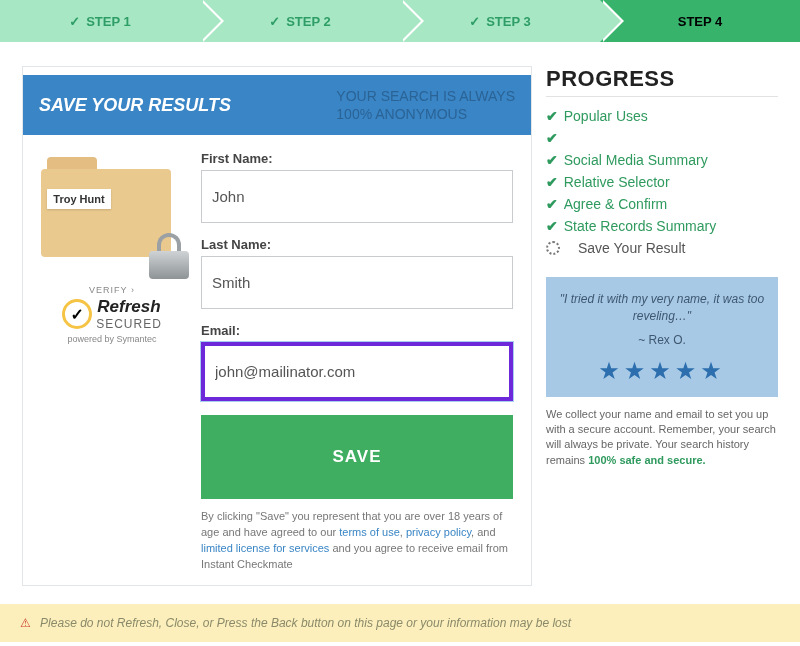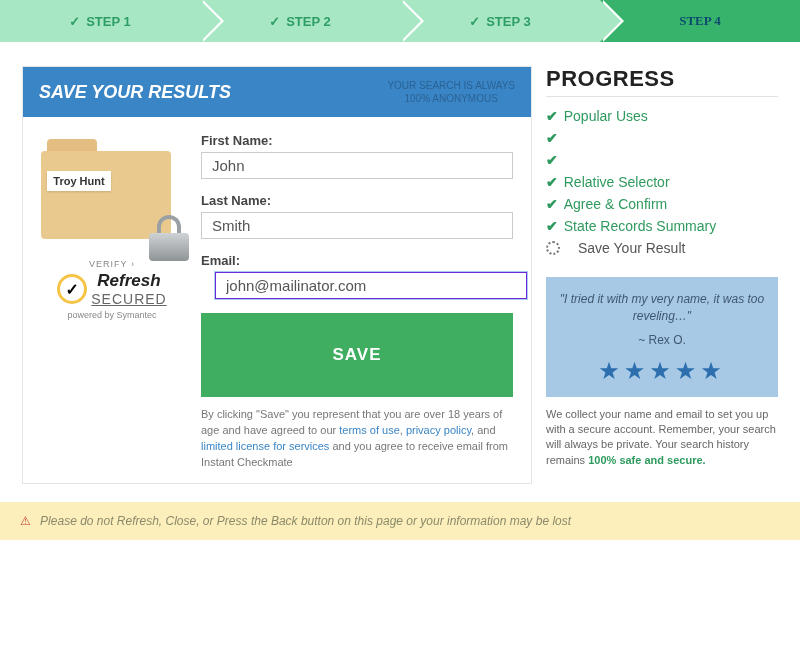--- a/index.html
+++ b/index.html
@@ -1,56 +1,56 @@
 <!DOCTYPE html>
 <html><head>
 <meta charset="utf-8">
 <style>
   *{box-sizing:border-box;margin:0;padding:0;}
   body{font-family:Arial,Helvetica,sans-serif;background:#fff;color:#333;width:800px;}
   
   .stepper{display:flex;height:42px;background:#a7e7c3;}
   .step{flex:1;position:relative;display:flex;align-items:center;justify-content:center;font-weight:bold;color:#fff;font-size:13px;}
   .step.done{background:#a7e7c3;color:#2e9e67;}
-  .step.active{background:#37b36b;color:#0c4a6e;font-family:Liberation Serif, serif;}
+  .step.active{background:#37b36b;color:#000000;}
   .step .chk{margin-right:6px;font-weight:bold;}
   .step::after{content:'';position:absolute;right:-21px;top:0;width:0;height:0;border-top:21px solid transparent;border-bottom:21px solid transparent;border-left:21px solid #a7e7c3;z-index:2;}
   .step.active::after{border-left-color:#37b36b;}
   .step:last-child::after{display:none;}
   .step::before{content:'';position:absolute;right:-24px;top:0;width:0;height:0;border-top:21px solid transparent;border-bottom:21px solid transparent;border-left:21px solid #fff;z-index:1;}
   .step:last-child::before{display:none;}
   
   .wrap{display:flex;gap:14px;padding:24px 22px 10px;}
   .left{flex:1;border:1px solid #e3e6e8;}
   .right{width:232px;}
   
-  .card-head{background:#3a85c5;padding:12px 16px;display:flex;justify-content:space-between;align-items:center;}
+  .card-head{background:#3a85c5;padding:12px 16px;display:flex;justify-content:space-between;align-items:center;margin-top:8px;}
   .card-head h2{color:#fff;font-size:18px;font-style:italic;font-weight:bold;}
-  .anon{color:#2a6396;font-size:10px;text-align:center;line-height:1.3;}
+  .anon{color:#2a6396;font-size:14px;text-align:left;line-height:1.3;}
   
   .card-body{padding:16px 18px 12px;display:flex;gap:18px;}
   .side{width:142px;display:flex;flex-direction:column;align-items:center;}
   .folder{position:relative;width:150px;height:120px;}
   .folder .tab{position:absolute;top:6px;left:10px;width:50px;height:14px;background:#e3bd82;border-radius:4px 4px 0 0;}
   .folder .body{position:absolute;top:18px;left:4px;width:130px;height:88px;background:#eac98f;border-radius:4px;}
   .folder .label{position:absolute;top:38px;left:10px;width:64px;background:#fff;padding:4px 4px;font-size:11px;font-weight:bold;text-align:center;line-height:1.1;box-shadow:0 1px 2px rgba(0,0,0,.15);}
   .lock{position:absolute;bottom:-6px;right:-4px;width:44px;height:44px;}
   .lock .shackle{position:absolute;top:0;left:10px;width:24px;height:24px;border:4px solid #9aa0a3;border-bottom:none;border-radius:14px 14px 0 0;}
   .lock .body{position:absolute;bottom:0;left:2px;width:40px;height:28px;background:linear-gradient(#cfd3d5,#8e9396);border-radius:4px;}
-  .norton{margin-top:6px;text-align:center;font-size:9px;color:#888;}
+  .norton{margin-top:14px;text-align:center;font-size:9px;color:#888;}
   .norton .verify{letter-spacing:1px;}
   .norton .badge{display:flex;align-items:center;gap:4px;margin-top:2px;}
   .norton .circle{width:30px;height:30px;border:3px solid #f6c445;border-radius:50%;display:flex;align-items:center;justify-content:center;font-size:16px;color:#000;font-weight:bold;}
   .norton .name{font-size:17px;font-weight:bold;color:#222;font-style:italic;}
-  .norton .sec{font-size:14px;color:#666;display:block;letter-spacing:1px;text-decoration:underline;}
+  .norton .sec{font-size:12px;color:#666;display:block;letter-spacing:1px;}
   .norton .sym{margin-top:3px;font-size:9px;}
   .form{flex:1;}
   .form label{display:block;font-size:13px;font-weight:bold;margin-bottom:4px;color:#444;}
-  .form input{width:100%;padding:4px 10px;font-size:15px;border:1px solid #c9cccf;margin-bottom:14px;color:#555;}
-  .form input.focus{border:1px solid #6d28d9;outline:1px solid #a8cdee;margin-left:14px;}
+  .form input{width:100%;padding:17px 10px;font-size:15px;border:1px solid #c9cccf;margin-bottom:14px;color:#555;}
+  .form input.focus{border:4px solid #6d28d9;outline:1px solid #a8cdee;}
   .save-btn{width:100%;background:#3fae60;color:#fff;border:none;padding:32px 0;font-size:17px;font-weight:bold;letter-spacing:1px;cursor:pointer;margin-bottom:10px;}
   .disc{font-size:11px;color:#777;line-height:1.45;}
   .disc a{color:#3a85c5;text-decoration:none;}
   
   .right h2{font-size:22px;font-weight:bold;color:#222;margin-bottom:8px;border-bottom:1px solid #e0e2e4;padding-bottom:4px;letter-spacing:.5px}
   .prog-list{list-style:none;margin-bottom:10px;}
   .prog-list li{display:flex;align-items:center;gap:6px;padding:3px 0;font-size:14px;}
   .prog-list li.done{color:#2f9a5e;}
   .prog-list li.done .ic{color:#2f9a5e;font-weight:bold;}
   .prog-list li.pending{color:#555;gap:18px;}
@@ -142,20 +142,21 @@
     <ul class="prog-list">
       <li class="done">
           <span class="ic">✔</span>
           <span>Popular Uses</span>
         </li>
       <li class="done">
           <span class="ic">✔</span>
         </li>
       <li class="done">
           <span class="ic">✔</span>
+          <span>Social Media Summary</span>
         </li>
       <li class="done">
           <span class="ic">✔</span>
           <span>Relative Selector</span>
         </li>
       <li class="done">
           <span class="ic">✔</span>
           <span>Agree &amp; Confirm</span>
         </li>
       <li class="done">

